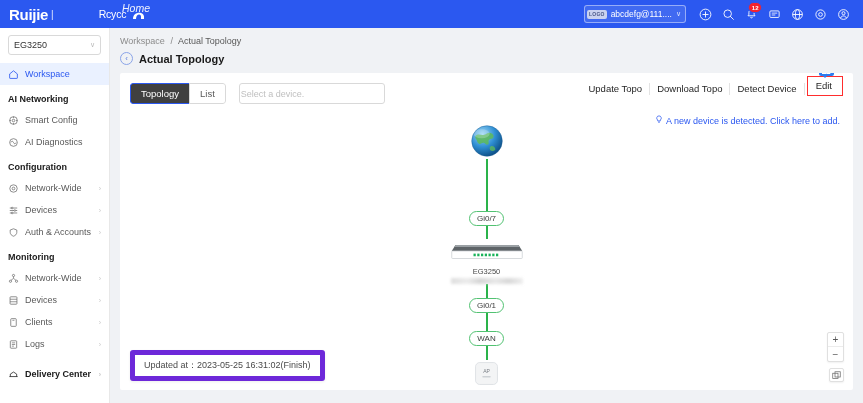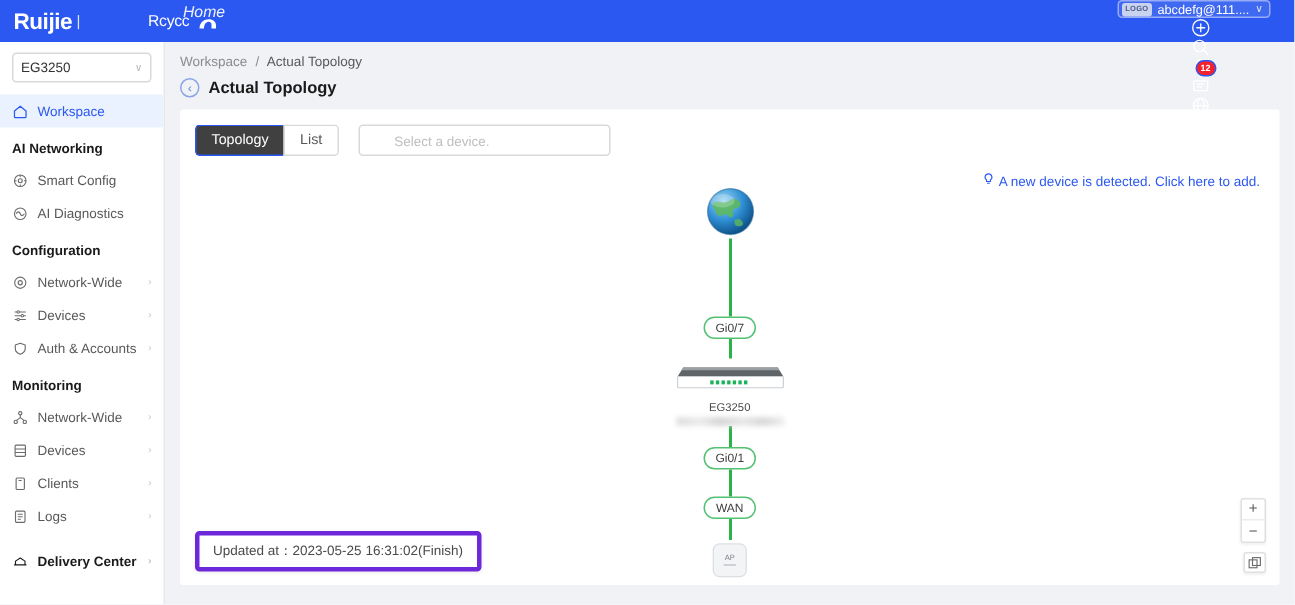--- a/index.html
+++ b/index.html
@@ -38,21 +38,21 @@
     position: relative; opacity: .92; font-style: italic;
   }
   .navtab.active { font-weight: bold; opacity: 1; }
   .navtab.active::after {
     content: ""; position: absolute; left: 16px; right: 16px; bottom: 0;
     height: 2px; background: #fff;
   }
 
   .topright {
     position: absolute; right: 8px; top: 0; height: 28px;
-    display: flex; align-items: center; gap: 0px; flex-direction: column;
+    display: flex; align-items: center; gap: 0px;
   }
   .userchip {
     display: flex; align-items: center; gap: 4px;
     border: 1px solid rgba(255,255,255,.45);
     border-radius: 3px; height: 18px; padding: 0 4px 0 2px;
     background: rgba(255,255,255,.10);
     margin-right: 8px; cursor: pointer;
   }
   .logo-sq {
     background: #c9d2ef; color: #4a5887; font-size: 5px; font-weight: bold;
@@ -136,23 +136,23 @@
   .seg div {
     font-size: 9.5px; padding: 4px 10px; cursor: pointer;
     border: 1px solid #d9d9d9; border-right: none;
   }
   .seg div:last-child { border-right: 1px solid #d9d9d9; border-radius: 0 3px 3px 0; }
   .seg div:first-child { border-radius: 3px 0 0 3px; }
   .seg .on { background: #404040; border-color: #2b58f0; color: #fff; }
   .seg .off { background: #fff; color: #595959; }
 
   .searchbox {
-    margin-left: 13px; width: 168px; height: 21px;
+    margin-left: 13px; width: 146px; height: 21px;
     border: 1px solid #d9d9d9; border-radius: 3px;
-    font-size: 9px; color: #bfbfbf; padding: 0 23px;
+    font-size: 9px; color: #bfbfbf; padding: 0 1px;
     display: flex; align-items: center; cursor: text;
   }
 
   .actions {
     position: absolute; right: 10px; top: 9px;
     display: flex; align-items: center;
   }
   .act {
     font-size: 9.5px; color: #262626; padding: 0 7px; cursor: pointer;
     border-right: 1px solid #e3e3e3; line-height: 12px;
@@ -222,21 +222,21 @@
     position: absolute; right: 9px; bottom: 8px;
     width: 15px; height: 14px; background: #fff;
     border: 1px solid #e0e0e0; border-radius: 2px;
     display: flex; align-items: center; justify-content: center;
     color: #595959; cursor: pointer;
     box-shadow: 0 1px 2px rgba(0,0,0,.06);
   }
 
   .updated {
     position: absolute; left: 10px; bottom: 9px;
-    background: #fff; border: 3px solid #6d28d9; border-radius: 3px;
+    background: #fff; border: 5px solid #6d28d9; border-radius: 3px;
     font-size: 9px; color: #4a4a4a; padding: 4px 9px;
     box-shadow: 0 1px 3px rgba(0,0,0,.07);
   }
 </style>
 </head>
 <body>
 
 <div class="topbar">
   <div class="brand">
     <span class="brand-ruijie">Ruijie</span>
@@ -450,20 +450,31 @@
 
     <div class="card">
 
       <div class="toolrow">
         <div class="seg">
           <div class="on">Topology</div>
           <div class="off">List</div>
         </div>
         <div class="searchbox">Select a device.</div>
 
+        <div class="actions">
+          <div class="act">Update Topo</div>
+          <div class="act">Download Topo</div>
+          <div class="act">Detect Device</div>
+          <div class="edit-wrap">
+            <div class="edit-tip">
+                <span>▬▬</span>
+              </div>
+            <div class="act">Edit</div>
+          </div>
+        </div>
       </div>
 
       <div class="hint">
         <span class="bulb">
           <svg width="8" height="9" viewBox="0 0 10 12">
               <path d="M5 1.2a3 3 0 0 0-1.7 5.5V8h3.4V6.7A3 3 0 0 0 5 1.2z" fill="none" stroke="#2b58f0" stroke-width="1"></path>
               <path d="M3.8 9.6h2.4" stroke="#2b58f0" stroke-width="1"></path>
             </svg>
         </span>
         <span>A new device is detected. Click here to add.</span>

